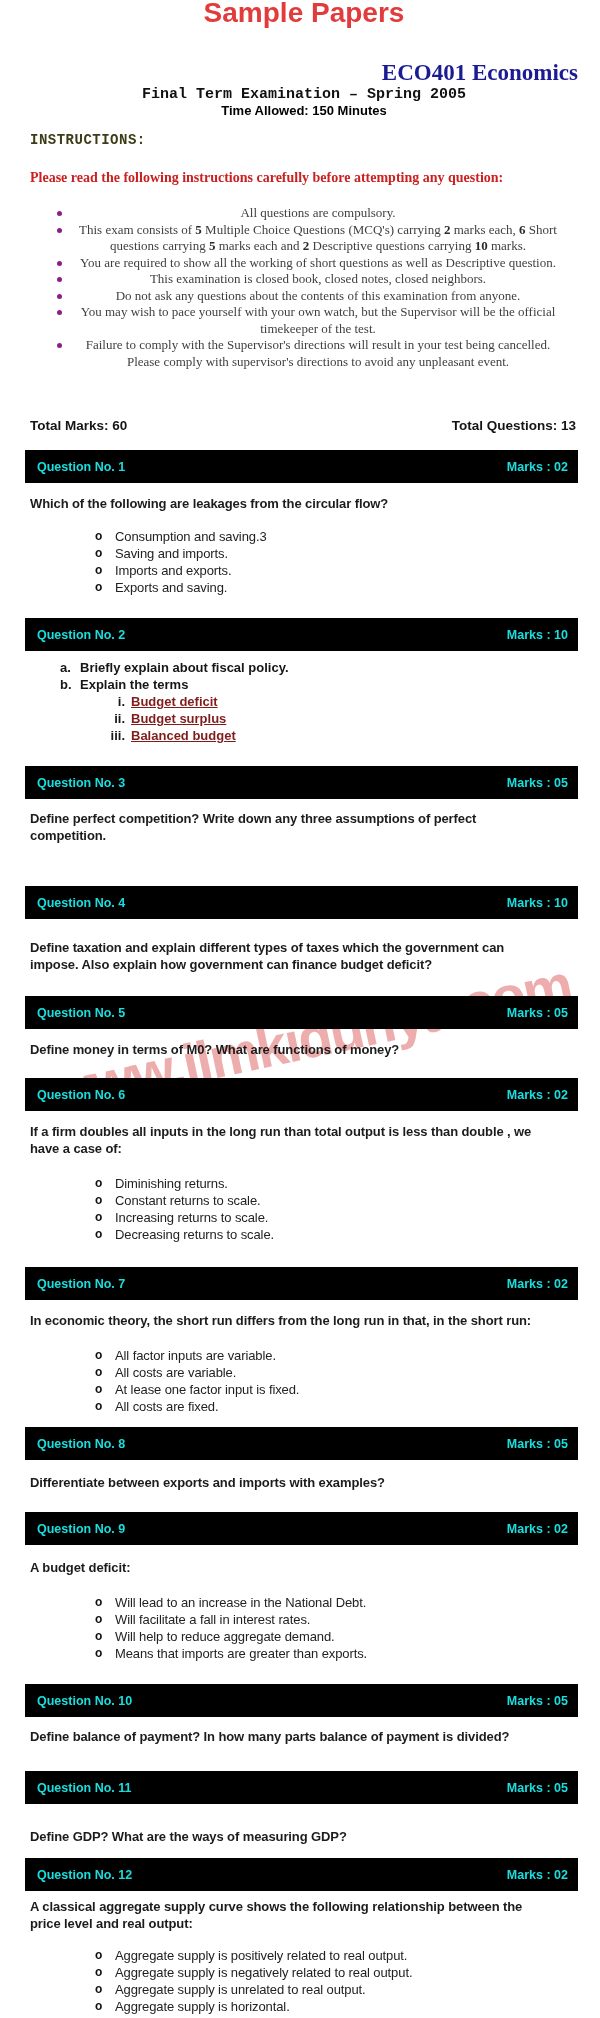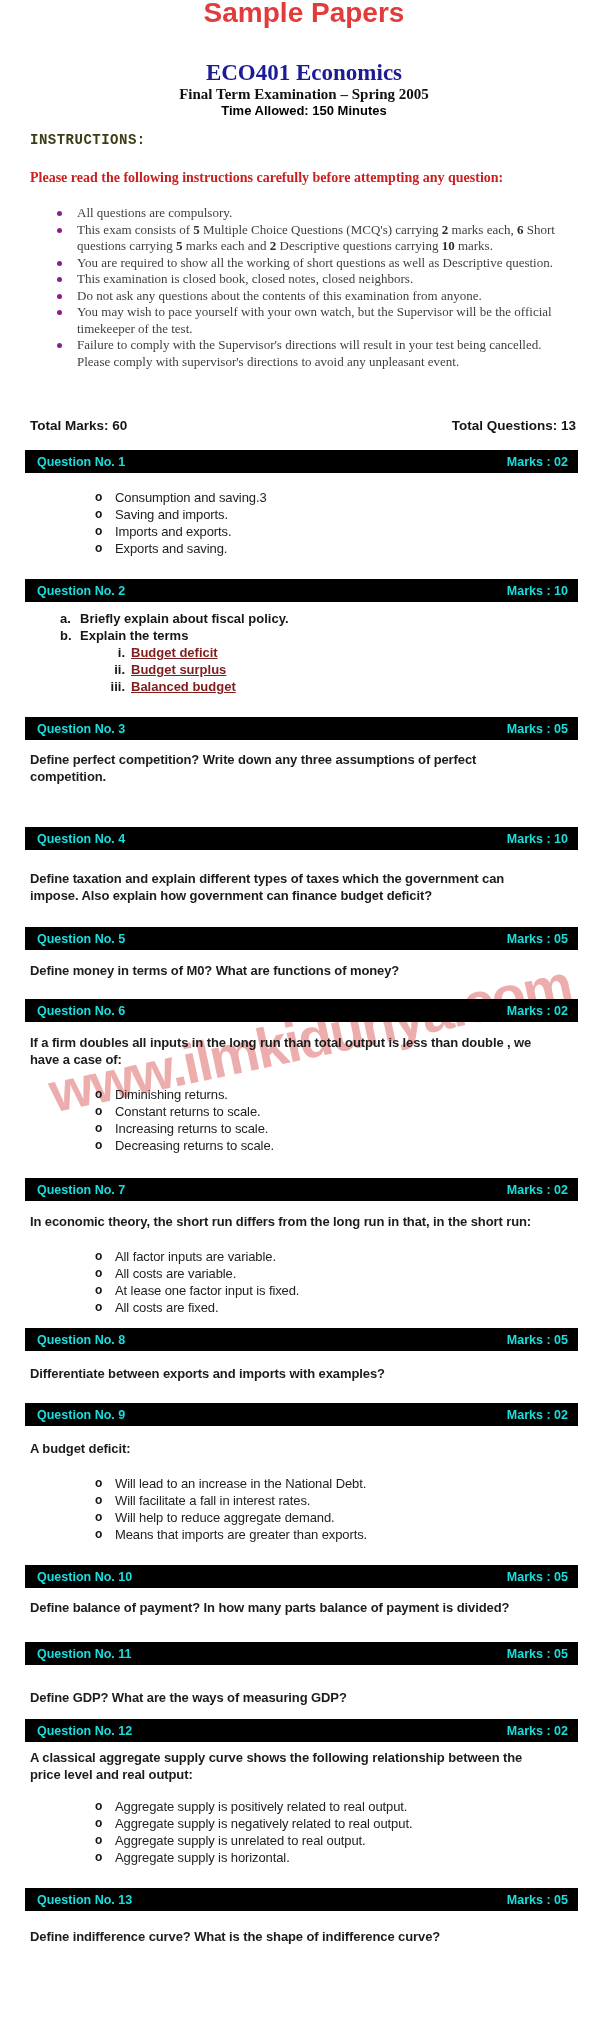--- a/index.html
+++ b/index.html
@@ -15,47 +15,47 @@
     color:var(--watermark-pink,#ec9f9f);opacity:.85;}
 
   .content{position:relative;z-index:1;padding:0 22px 0 30px;}
 
   h1.page-title{margin:-2px 0 0 0;text-align:center;
     font-size:28px;line-height:30px;font-weight:700;
     color:var(--title-red,#e23b3b);}
 
   .course{margin-top:32px;text-align:center;}
   .course-title{font-family:"Liberation Serif",serif;font-weight:700;
-    font-size:23px;line-height:26px;color:var(--course-navy,#1b1b94);}
-  .exam-title{font-family:Liberation Serif, serif;font-weight:700;
+    font-size:23px;line-height:26px;color:var(--course-navy,#1b1b94);text-align:right;}
+  .exam-title{font-family:Liberation Mono, monospace;font-weight:700;
     font-size:15px;line-height:17px;color:#111;}
   .time-allowed{font-weight:700;font-size:13px;line-height:15px;color:#000000;}
 
   .instr-head{margin-top:14px;font-family:Liberation Mono, monospace;
     font-weight:700;font-size:14px;line-height:17px;letter-spacing:.5px;
     color:var(--instructions-olive,#3c3c16);}
 
   .notice{margin-top:20px;width:480px;font-family:"Liberation Serif",serif;
     font-weight:700;font-size:14px;line-height:18px;
     color:var(--notice-red,#cc2020);}
 
   .instr-list{margin-top:18px;margin-left:27px;}
-  .instr-item{display:flex;}
+  .instr-item{display:flex;text-align:center;}
   .instr-bullet{flex:none;width:5px;height:5px;border-radius:50%;
     background:var(--bullet-purple,#8a1f8a);margin:6px 15px 0 0;}
   .instr-text{width:482px;font-family:"Liberation Serif",serif;
     font-size:13px;line-height:16.5px;color:var(--serif-text,#3f3f3f);}
   .instr-text .b{font-weight:700;color:#2b2b2b;}
 
   .totals{margin-top:48px;display:flex;justify-content:space-between;
     font-weight:700;font-size:13.5px;color:#151515;}
   .totals .right{margin-right:2px;}
 
   .question{margin-top:22px;}
-  .qbar{margin-left:-5px;height:23px;display:flex;align-items:center;
+  .qbar{margin-left:-5px;height:33px;display:flex;align-items:center;
     justify-content:space-between;background:var(--bar-bg,#000);
     padding:0 10px 0 12px;}
   .qlabel,.qmarks{font-weight:700;font-size:12.5px;
     color:var(--bar-text,#1adede);}
   .q-text{margin-top:12px;width:505px;font-weight:700;font-size:13px;
     letter-spacing:-.1px;line-height:17px;color:var(--body-text,#1c1c1c);}
 
   .q-options{margin-top:16px;padding-left:65px;}
   .q-option{display:flex;line-height:17px;}
   .q-option .ob{flex:none;width:12px;font-weight:700;font-size:12px;
@@ -148,20 +148,21 @@
       <span class="right">Total Questions: 13</span>
     </div>
 
     <div id="questions">
         <section class="question q1">
     <div class="qbar">
       <span class="qlabel">Question No. 1</span>
       <span class="qmarks">Marks : 02</span>
     </div>
     <div class="qbody">
+            <div class="q-text">Which of the following are leakages from the circular flow?</div>
             <div class="q-options">
               <div class="q-option">
                 <span class="ob">o</span>
                 <span class="ot">Consumption and saving.3</span>
               </div>
               <div class="q-option">
                 <span class="ob">o</span>
                 <span class="ot">Saving and imports.</span>
               </div>
               <div class="q-option">

